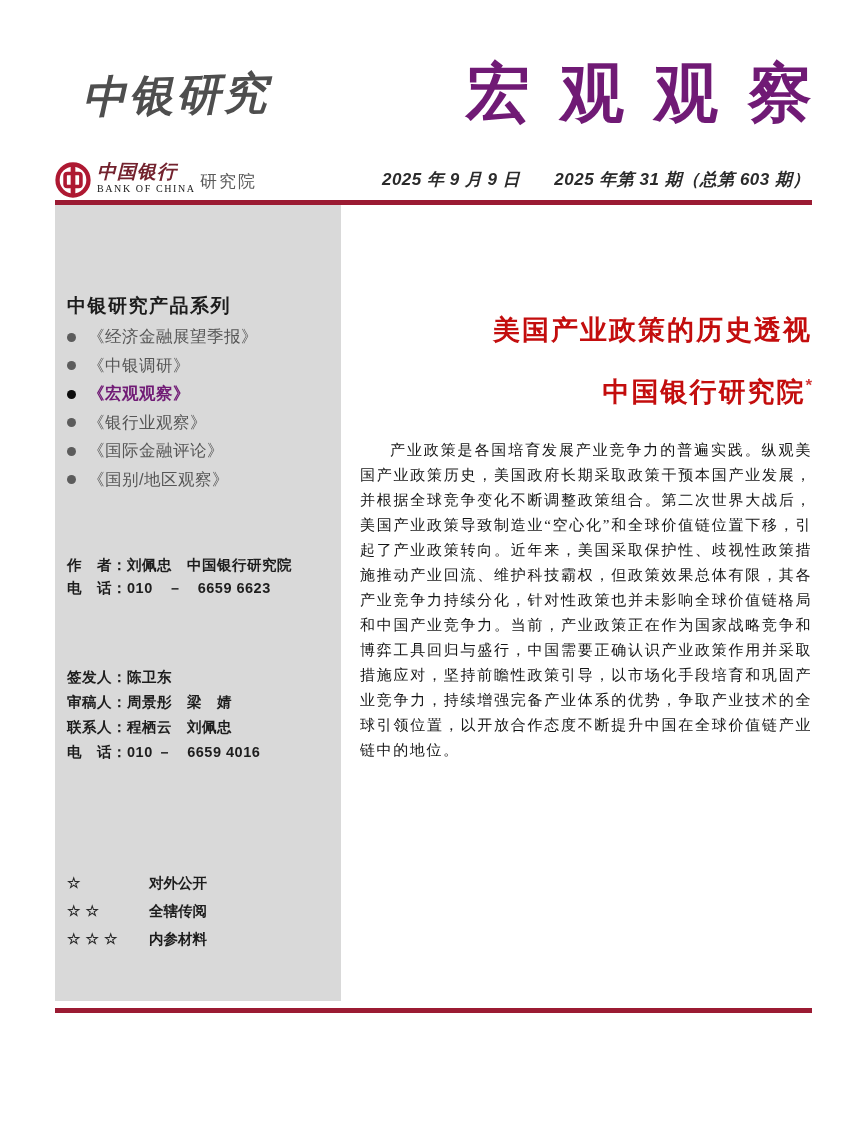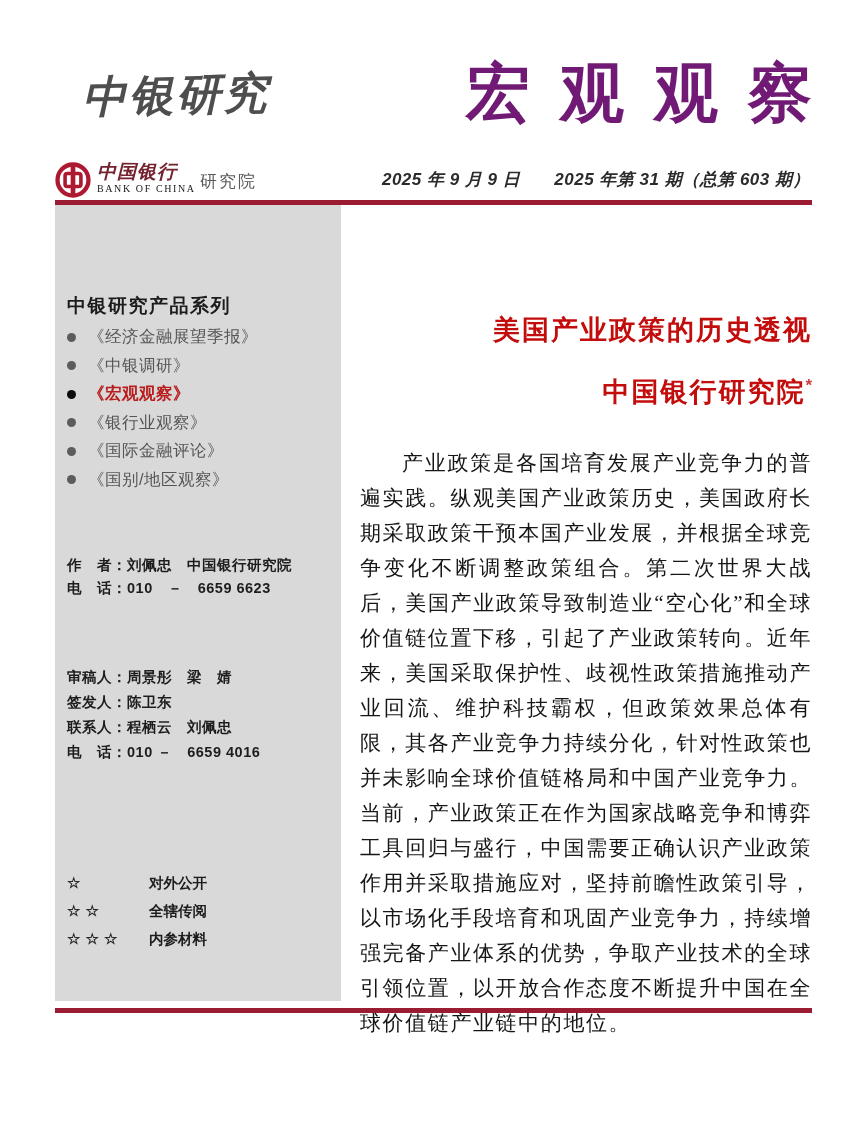--- a/index.html
+++ b/index.html
@@ -86,21 +86,21 @@
   .series-item {
     display: flex; align-items: center;
     height: 28.5px;
     font-size: 16.5px; color: #565656; letter-spacing: 0.5px;
     white-space: nowrap;
   }
   .series-item .bullet {
     width: 9px; height: 9px; border-radius: 50%;
     background: #5c5c5c; margin-right: 12px; flex: 0 0 auto;
   }
-  .series-item.active { color: #b91c1c; font-weight: 700; }
+  .series-item.active { color: #701a75; font-weight: 700; }
   .series-item.active .bullet { background: #0c0c0c; }
 
   .info-block {
     position: absolute; left: 12px;
     font-size: 14.5px; font-weight: 700; color: #1d1d1d;
     letter-spacing: 0.5px; white-space: nowrap;
   }
   .author-block { top: 349px; line-height: 22.5px; }
   .approver-block { top: 460px; line-height: 25px; }
   .legend { position: absolute; left: 12px; top: 664px; }
@@ -123,24 +123,24 @@
     color: #C30D0D; letter-spacing: 2px;
     white-space: nowrap;
   }
   .article-title.line1 { margin-top: 12px; }
   .article-title.line2 { margin-top: 26px; }
   .footnote-mark {
     font-size: 17px; vertical-align: super; color: #d33b3b;
     letter-spacing: 0;
   }
   .abstract {
-    margin-top: 36px;
+    margin-top: 28px;
     font-family: "Liberation Serif", "DejaVu Serif", serif;
-    font-size: 21px;
-    line-height: 35px;
+    font-size: 15px;
+    line-height: 25px;
     letter-spacing: 1.6px;
     color: #161616;
     text-align: justify;
     text-justify: inter-character;
     text-indent: 2em;
   }
 </style>
 </head>
 <body>
 
@@ -193,22 +193,22 @@
         <span>《国别/地区观察》</span>
       </li>
     </ul>
 
     <div class="info-block author-block">
       <div>作　者：刘佩忠　中国银行研究院</div>
       <div>电　话：010　－　6659 6623</div>
     </div>
 
     <div class="info-block approver-block">
+      <div>签发人：陈卫东</div>
       <div>审稿人：周景彤　梁　婧</div>
-      <div>签发人：陈卫东</div>
       <div>联系人：程栖云　刘佩忠</div>
       <div>电　话：010 －　6659 4016</div>
     </div>
 
     <div class="legend">
       <div class="legend-row">
         <span class="stars">☆</span>
         <span>对外公开</span>
       </div>
       <div class="legend-row">

